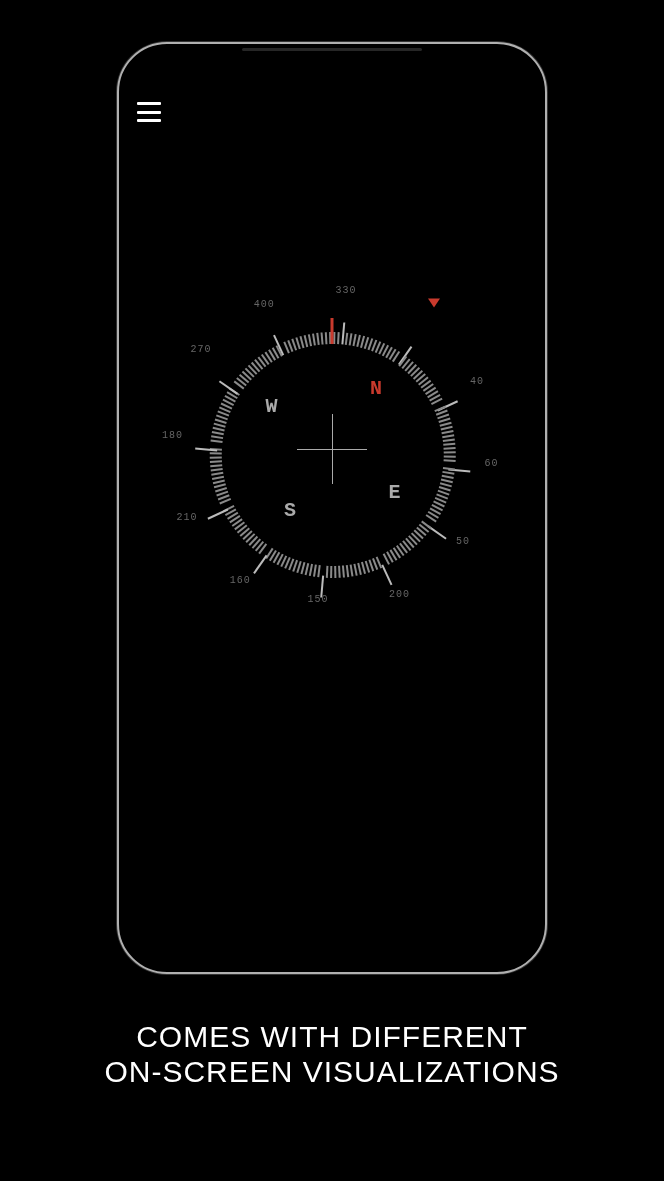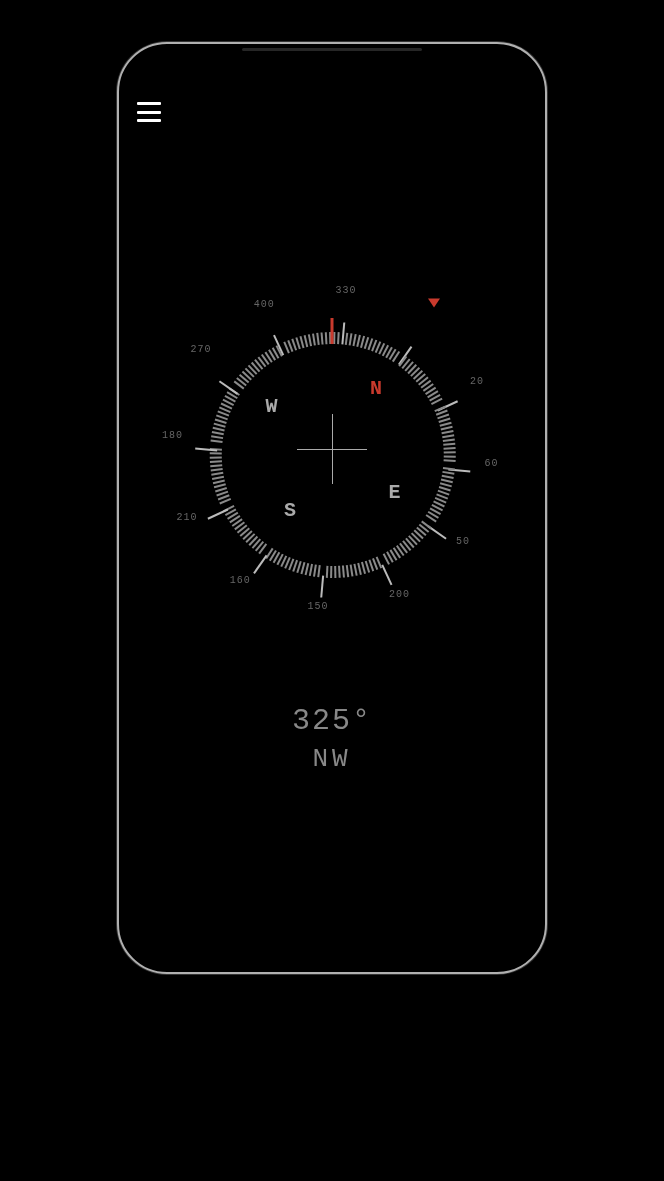--- a/index.html
+++ b/index.html
@@ -722,35 +722,33 @@
         <div class="tick" style="transform: rotate(393deg);">
           <div style="height: 12px; transform: translate(-50%, -117px);"></div>
         </div>
         <div class="bearing-tick" style="transform: rotate(0deg);">
           <div style="height: 26px; transform: translate(-50%, -131px);"></div>
         </div>
         <div class="card-letter north" style="left: 218.018px; top: 113.564px;">N</div>
         <div class="card-letter" style="left: 236.436px; top: 218.018px;">E</div>
         <div class="card-letter" style="left: 131.982px; top: 236.436px;">S</div>
         <div class="card-letter" style="left: 113.564px; top: 131.982px;">W</div>
-        <div class="deg-label" style="left: 320.009px; top: 107.381px;">20</div>
+        <div class="deg-label" style="left: 320.009px; top: 107.381px;">40</div>
         <div class="deg-label" style="left: 334.391px; top: 188.945px;">60</div>
         <div class="deg-label" style="left: 306.064px; top: 266.772px;">50</div>
         <div class="deg-label" style="left: 242.619px; top: 320.009px;">200</div>
-        <div class="deg-label" style="left: 161.055px; top: 332px;">150</div>
+        <div class="deg-label" style="left: 161.055px; top: 325px;">150</div>
         <div class="deg-label" style="left: 83.2278px; top: 306.064px;">160</div>
         <div class="deg-label" style="left: 29.9908px; top: 242.619px;">210</div>
         <div class="deg-label" style="left: 15.6088px; top: 161.055px;">180</div>
         <div class="deg-label" style="left: 43.9357px; top: 75px;">270</div>
         <div class="deg-label" style="left: 107.381px; top: 29.9908px;">400</div>
         <div class="deg-label" style="left: 188.945px; top: 15.6088px;">330</div>
       </div>
     <div class="cross"></div>
   </div>
 
-  <div class="readout">
-    <div class="deg">325°</div>
-    <div class="dir">NW</div>
-  </div>
 </div>
 
 <div class="caption">
+  <div>COMES WITH DIFFERENT</div>
+  <div>ON-SCREEN VISUALIZATIONS</div>
 </div>
 
 </body></html>

